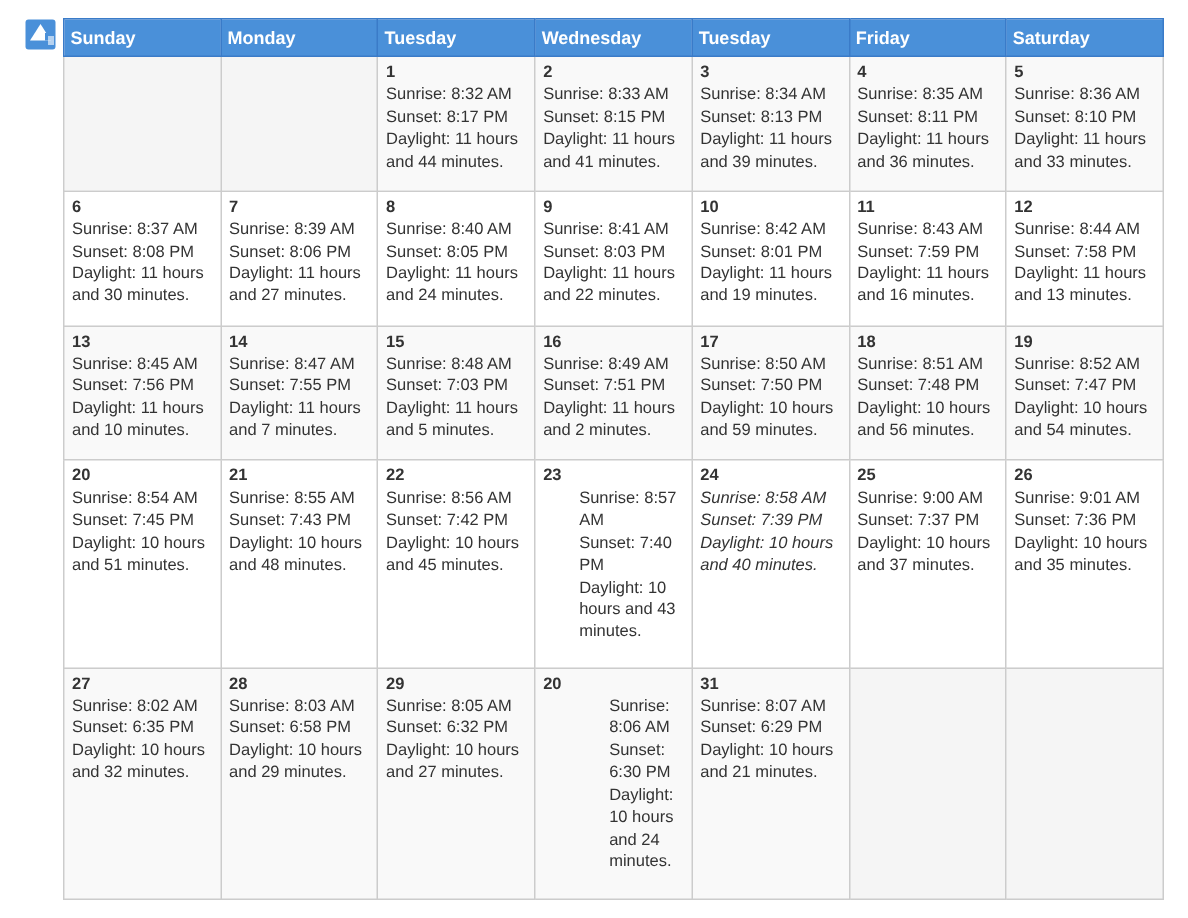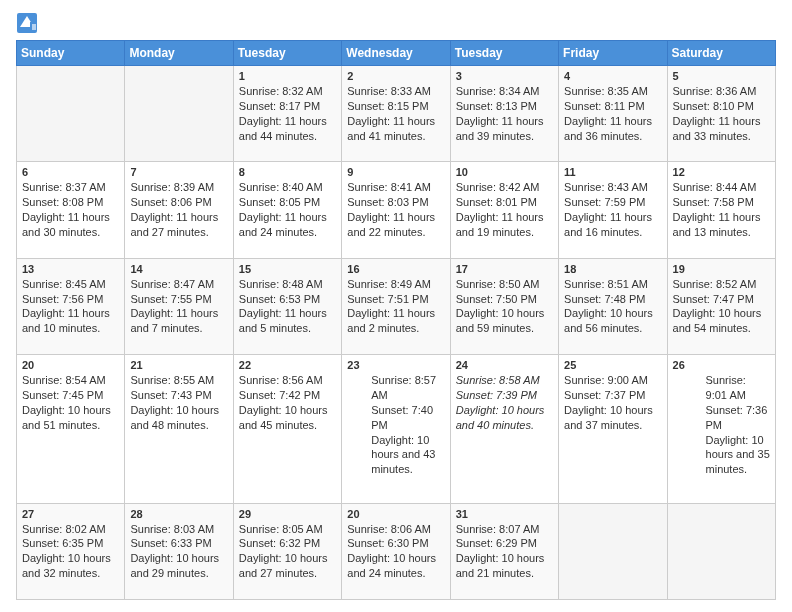--- a/index.html
+++ b/index.html
@@ -8,21 +8,21 @@
       height: 612px;
       background: #fff;
       font-family: Arial, sans-serif;
       overflow: hidden;
     }
     .page {
       width: 792px;
       height: 612px;
       padding: 12px 16px 12px 16px;
       display: flex;
-      flex-direction: column;
+      flex-direction: row;
     }
     .header {
       display: flex;
       align-items: flex-start;
       justify-content: space-between;
       margin-bottom: 6px;
     }
     .logo {
       display: flex;
       align-items: center;
@@ -214,21 +214,21 @@
           </td>
           <td>
             <span class="day-num">14</span>
             <div class="day-info" style="white-space: pre-line;">Sunrise: 8:47 AM
 Sunset: 7:55 PM
 Daylight: 11 hours and 7 minutes.</div>
           </td>
           <td>
             <span class="day-num">15</span>
             <div class="day-info" style="white-space: pre-line;">Sunrise: 8:48 AM
-Sunset: 6:53 PM
+Sunset: 7:03 PM
 Daylight: 11 hours and 5 minutes.</div>
           </td>
           <td>
             <span class="day-num">16</span>
             <div class="day-info" style="white-space: pre-line;">Sunrise: 8:49 AM
 Sunset: 7:51 PM
 Daylight: 11 hours and 2 minutes.</div>
           </td>
           <td>
             <span class="day-num">17</span>
@@ -281,47 +281,47 @@
 Daylight: 10 hours and 40 minutes.</div>
           </td>
           <td>
             <span class="day-num">25</span>
             <div class="day-info" style="white-space: pre-line;">Sunrise: 9:00 AM
 Sunset: 7:37 PM
 Daylight: 10 hours and 37 minutes.</div>
           </td>
           <td>
             <span class="day-num">26</span>
-            <div class="day-info" style="white-space: pre-line; margin-left: 33px;">Sunrise: 9:01 AM
+            <div class="day-info" style="white-space: pre-line;">Sunrise: 9:01 AM
 Sunset: 7:36 PM
 Daylight: 10 hours and 35 minutes.</div>
           </td>
         </tr>
         <tr>
           <td>
             <span class="day-num">27</span>
             <div class="day-info" style="white-space: pre-line;">Sunrise: 8:02 AM
 Sunset: 6:35 PM
 Daylight: 10 hours and 32 minutes.</div>
           </td>
           <td>
             <span class="day-num">28</span>
             <div class="day-info" style="white-space: pre-line;">Sunrise: 8:03 AM
-Sunset: 6:33 PM
+Sunset: 6:58 PM
 Daylight: 10 hours and 29 minutes.</div>
           </td>
           <td>
             <span class="day-num">29</span>
             <div class="day-info" style="white-space: pre-line;">Sunrise: 8:05 AM
 Sunset: 6:32 PM
 Daylight: 10 hours and 27 minutes.</div>
           </td>
           <td>
             <span class="day-num">20</span>
-            <div class="day-info" style="white-space: pre-line;">Sunrise: 8:06 AM
+            <div class="day-info" style="white-space: pre-line; margin-left: 44px;">Sunrise: 8:06 AM
 Sunset: 6:30 PM
 Daylight: 10 hours and 24 minutes.</div>
           </td>
           <td>
             <span class="day-num">31</span>
             <div class="day-info" style="white-space: pre-line;">Sunrise: 8:07 AM
 Sunset: 6:29 PM
 Daylight: 10 hours and 21 minutes.</div>
           </td>
           <td class="empty-cell"></td>

